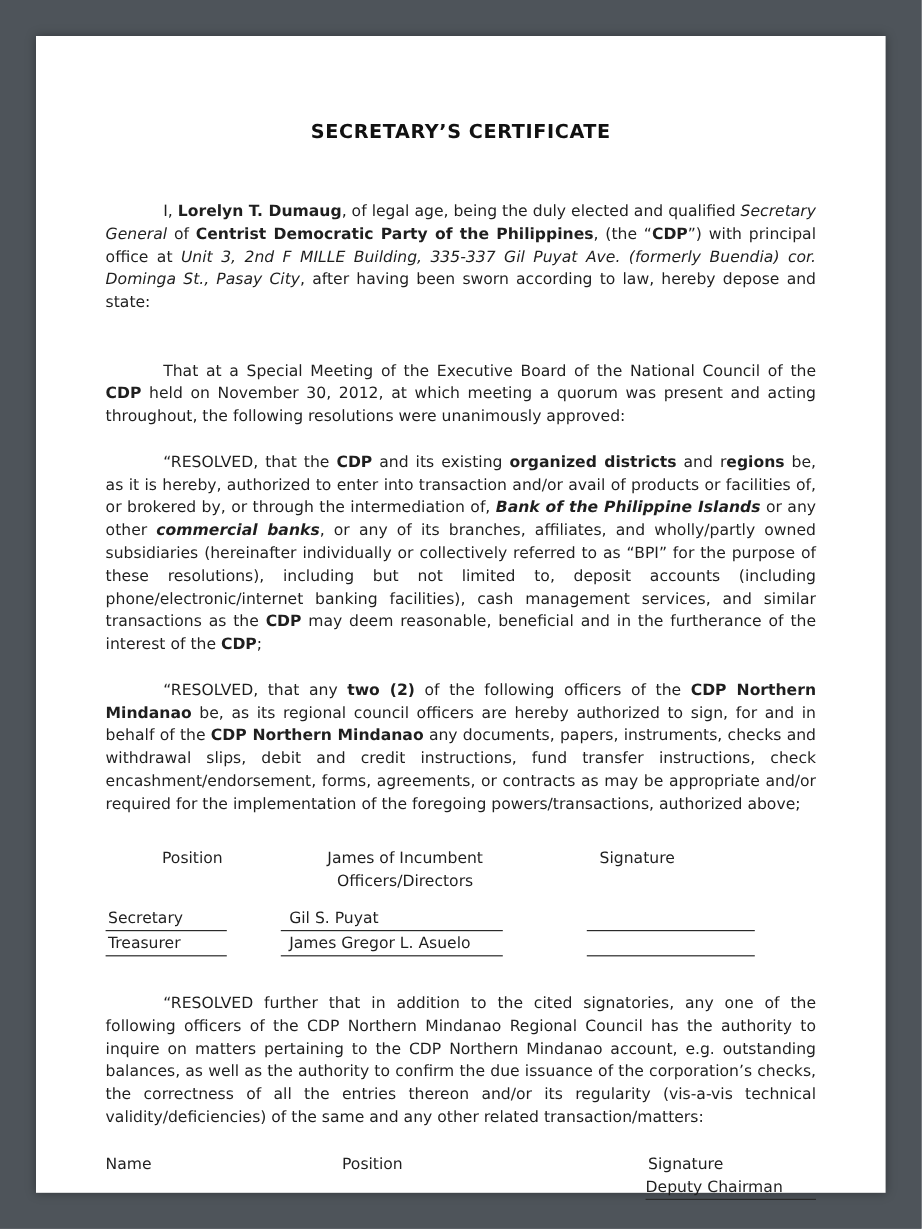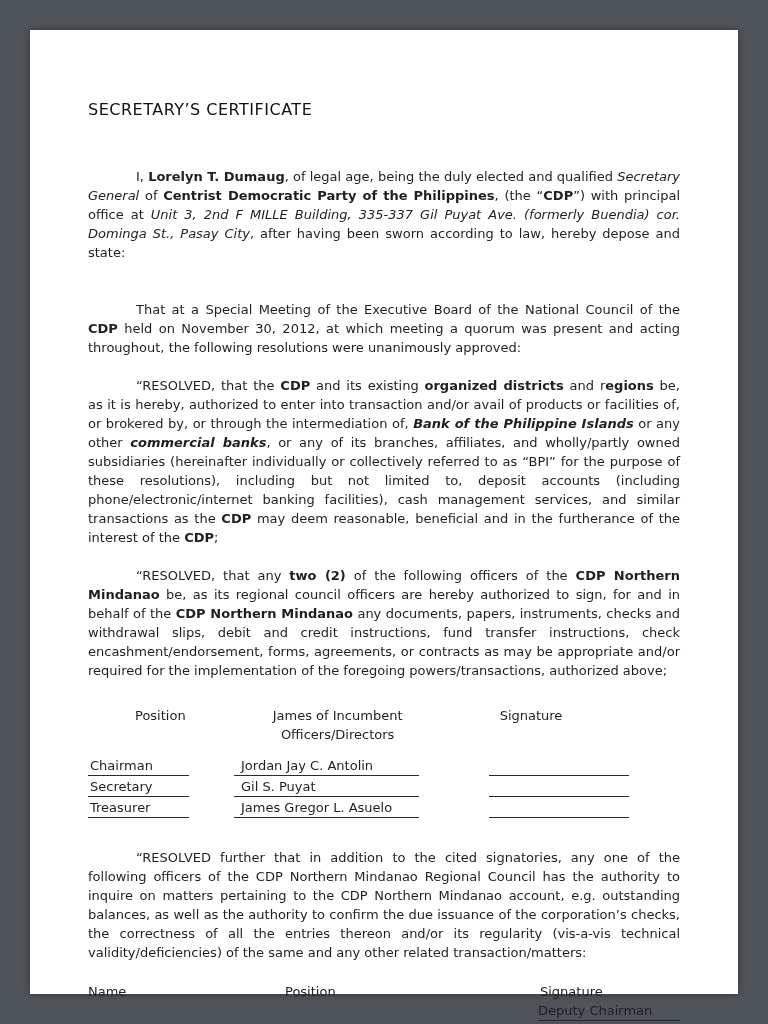--- a/index.html
+++ b/index.html
@@ -23,21 +23,22 @@
     background: #ffffff;
     box-shadow: 0 0 8px rgba(0,0,0,0.35);
     box-sizing: border-box;
     padding: 70px 58px 40px 58px;
     color: #1f1f1f;
     font-size: 13px;
     line-height: 19px;
   }
   .title {
     font-size: 16px;
-    font-weight: normal;
+    font-weight: bold;
+    text-align: center;
     letter-spacing: 0.5px;
     margin: 0 0 48px 0;
     color: #111;
   }
   .para {
     text-align: justify;
     text-indent: 48px;
     margin: 0 0 19px 0;
   }
   .para.gap-lg { margin-bottom: 38px; }
@@ -85,25 +86,20 @@
       <div class="t1-header">
         <span class="t1-h-pos">Position</span>
         <span class="t1-h-name">
           <span>James of Incumbent</span><br>
           <span>Officers/Directors</span>
         </span>
         <span class="t1-h-sig">Signature</span>
       </div>
 
       <div class="t1-row">
-        <span class="t1-pos cell-line">Chairman</span>
-        <span class="t1-name cell-line">Jordan Jay C. Antolin</span>
-        <span class="t1-sig cell-line"></span>
-      </div>
-      <div class="t1-row">
         <span class="t1-pos cell-line">Secretary</span>
         <span class="t1-name cell-line">Gil S. Puyat</span>
         <span class="t1-sig cell-line"></span>
       </div>
       <div class="t1-row">
         <span class="t1-pos cell-line">Treasurer</span>
         <span class="t1-name cell-line">James Gregor L. Asuelo</span>
         <span class="t1-sig cell-line"></span>
       </div>
     </div>

